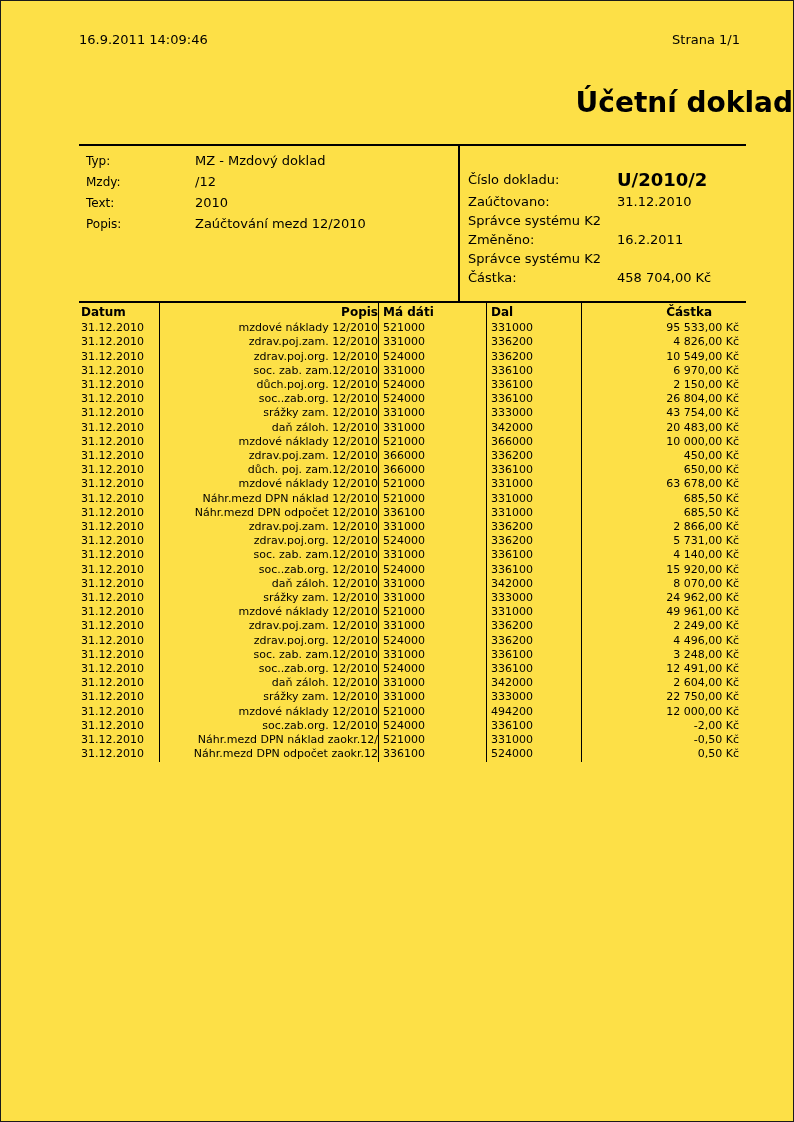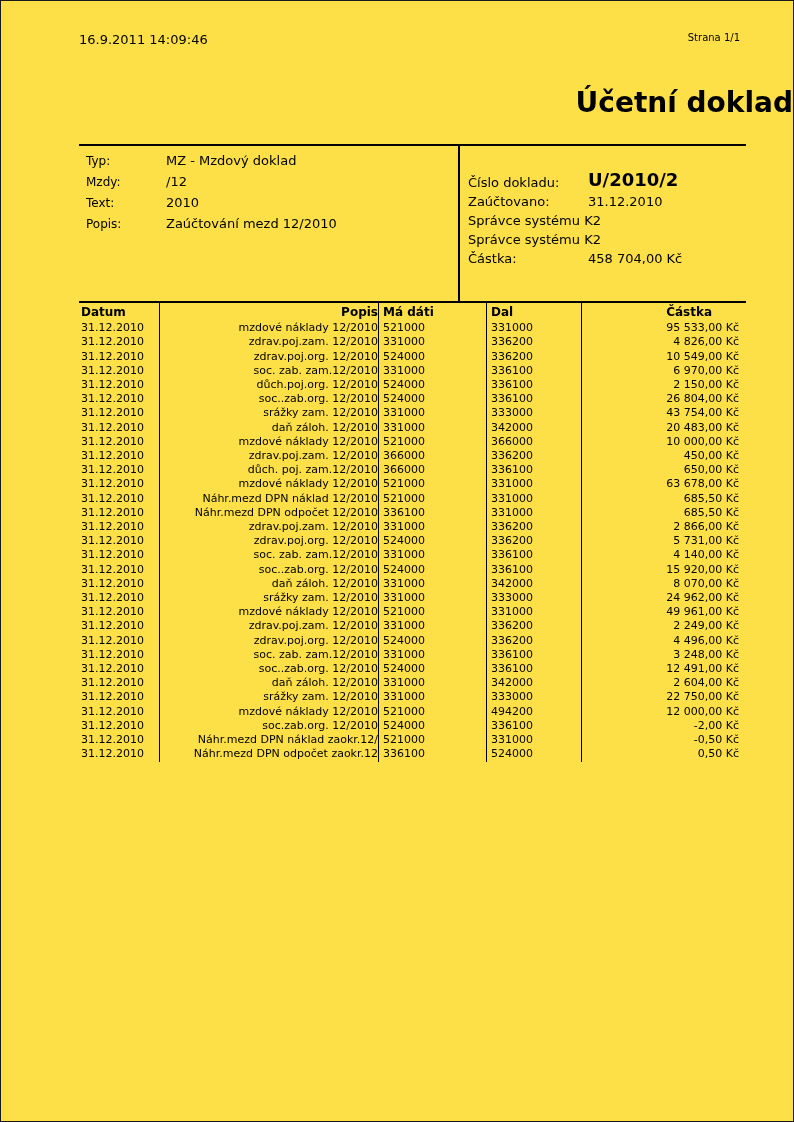--- a/index.html
+++ b/index.html
@@ -10,30 +10,30 @@
     border:1px solid #1a1a1a;
     box-sizing:border-box;
     font-family:"DejaVu Sans","Liberation Sans",sans-serif;
     color:#000;
     overflow:hidden;
   }
   
   .meta-datetime{position:absolute;left:78px;top:31px;font-size:13px;}
   .meta-firm{position:absolute;left:78px;top:50px;font-size:13px;}
   .meta-firm .firm-name{margin-left:9px;}
-  .meta-page{position:absolute;right:53px;top:31px;font-size:10px;}
+  .meta-page{position:absolute;right:53px;top:31px;font-size:13px;}
   .doc-title{position:absolute;left:0;right:0;top:85px;text-align:right;
     font-size:28px;font-weight:bold;letter-spacing:0px;}
 
   
   .info{position:absolute;left:78px;top:143px;width:667px;height:157px;
     border-top:2px solid #000;display:flex;box-sizing:border-box;}
   .info-left{width:379px;box-sizing:border-box;padding:7px 0 0 7px;}
   .info-right{flex:1;border-left:2px solid #000;box-sizing:border-box;padding:23px 0 0 8px;}
-  .info-row{display:flex;margin-bottom:6px;align-items:flex-end;}
+  .info-row{display:flex;margin-bottom:6px;align-items:center;gap:29px;}
   .info-left .info-label{width:80px;font-size:12px;}
   .info-left .info-value{font-size:13px;}
   .info-right .info-row{margin-bottom:4px;}
   .info-right .info-label{width:120px;font-size:13px;}
   .info-right .info-value{font-size:13px;}
   .info-right .doc-number{font-weight:bold;font-size:18px;}
   .info-right .full-line{font-size:13px;margin-bottom:4px;}
 
   
   .table{position:absolute;left:78px;top:300px;width:667px;
@@ -79,20 +79,24 @@
     <div class="info-right">
       <div class="info-row">
         <span class="info-label">Číslo dokladu:</span>
         <span class="info-value doc-number">U/2010/2</span>
       </div>
       <div class="info-row">
         <span class="info-label">Zaúčtovano:</span>
         <span class="info-value">31.12.2010</span>
       </div>
       <div class="full-line">Správce systému K2</div>
+      <div class="info-row">
+        <span class="info-label">Změněno:</span>
+        <span class="info-value">16.2.2011</span>
+      </div>
       <div class="full-line">Správce systému K2</div>
       <div class="info-row">
         <span class="info-label">Částka:</span>
         <span class="info-value">458 704,00 Kč</span>
       </div>
     </div>
   </div>
 
   <div class="table">
     <div class="trow thead">

